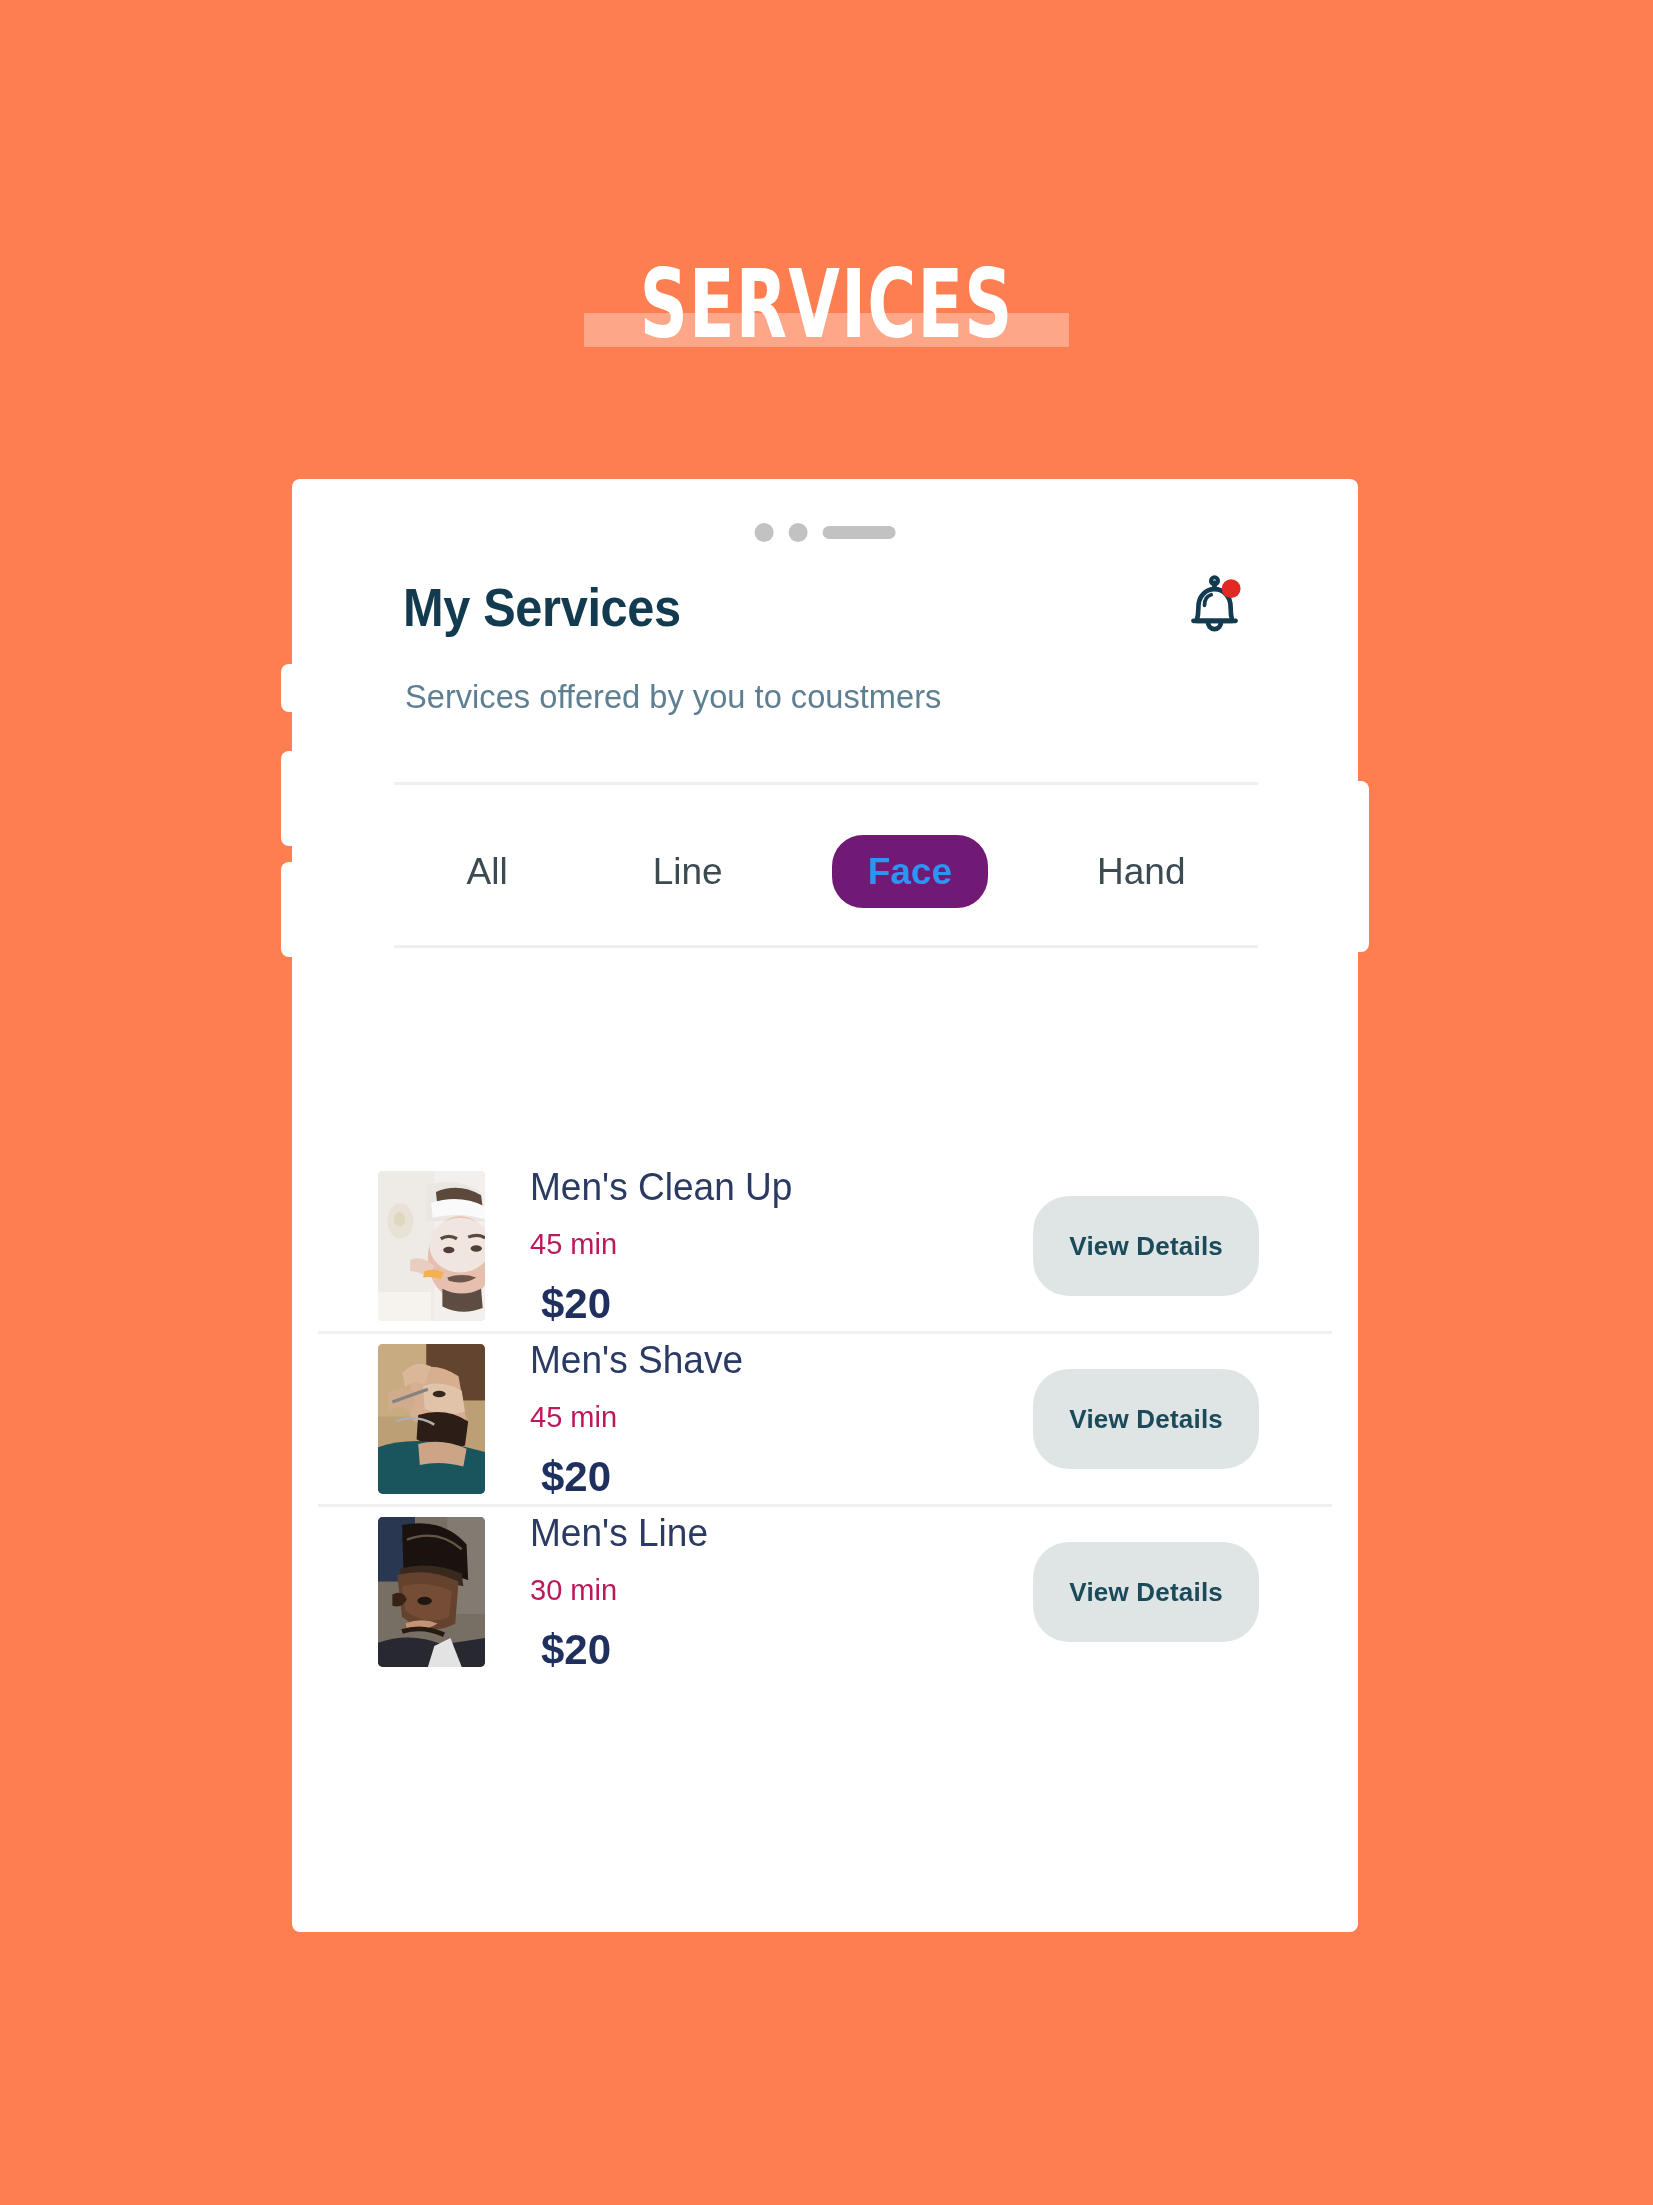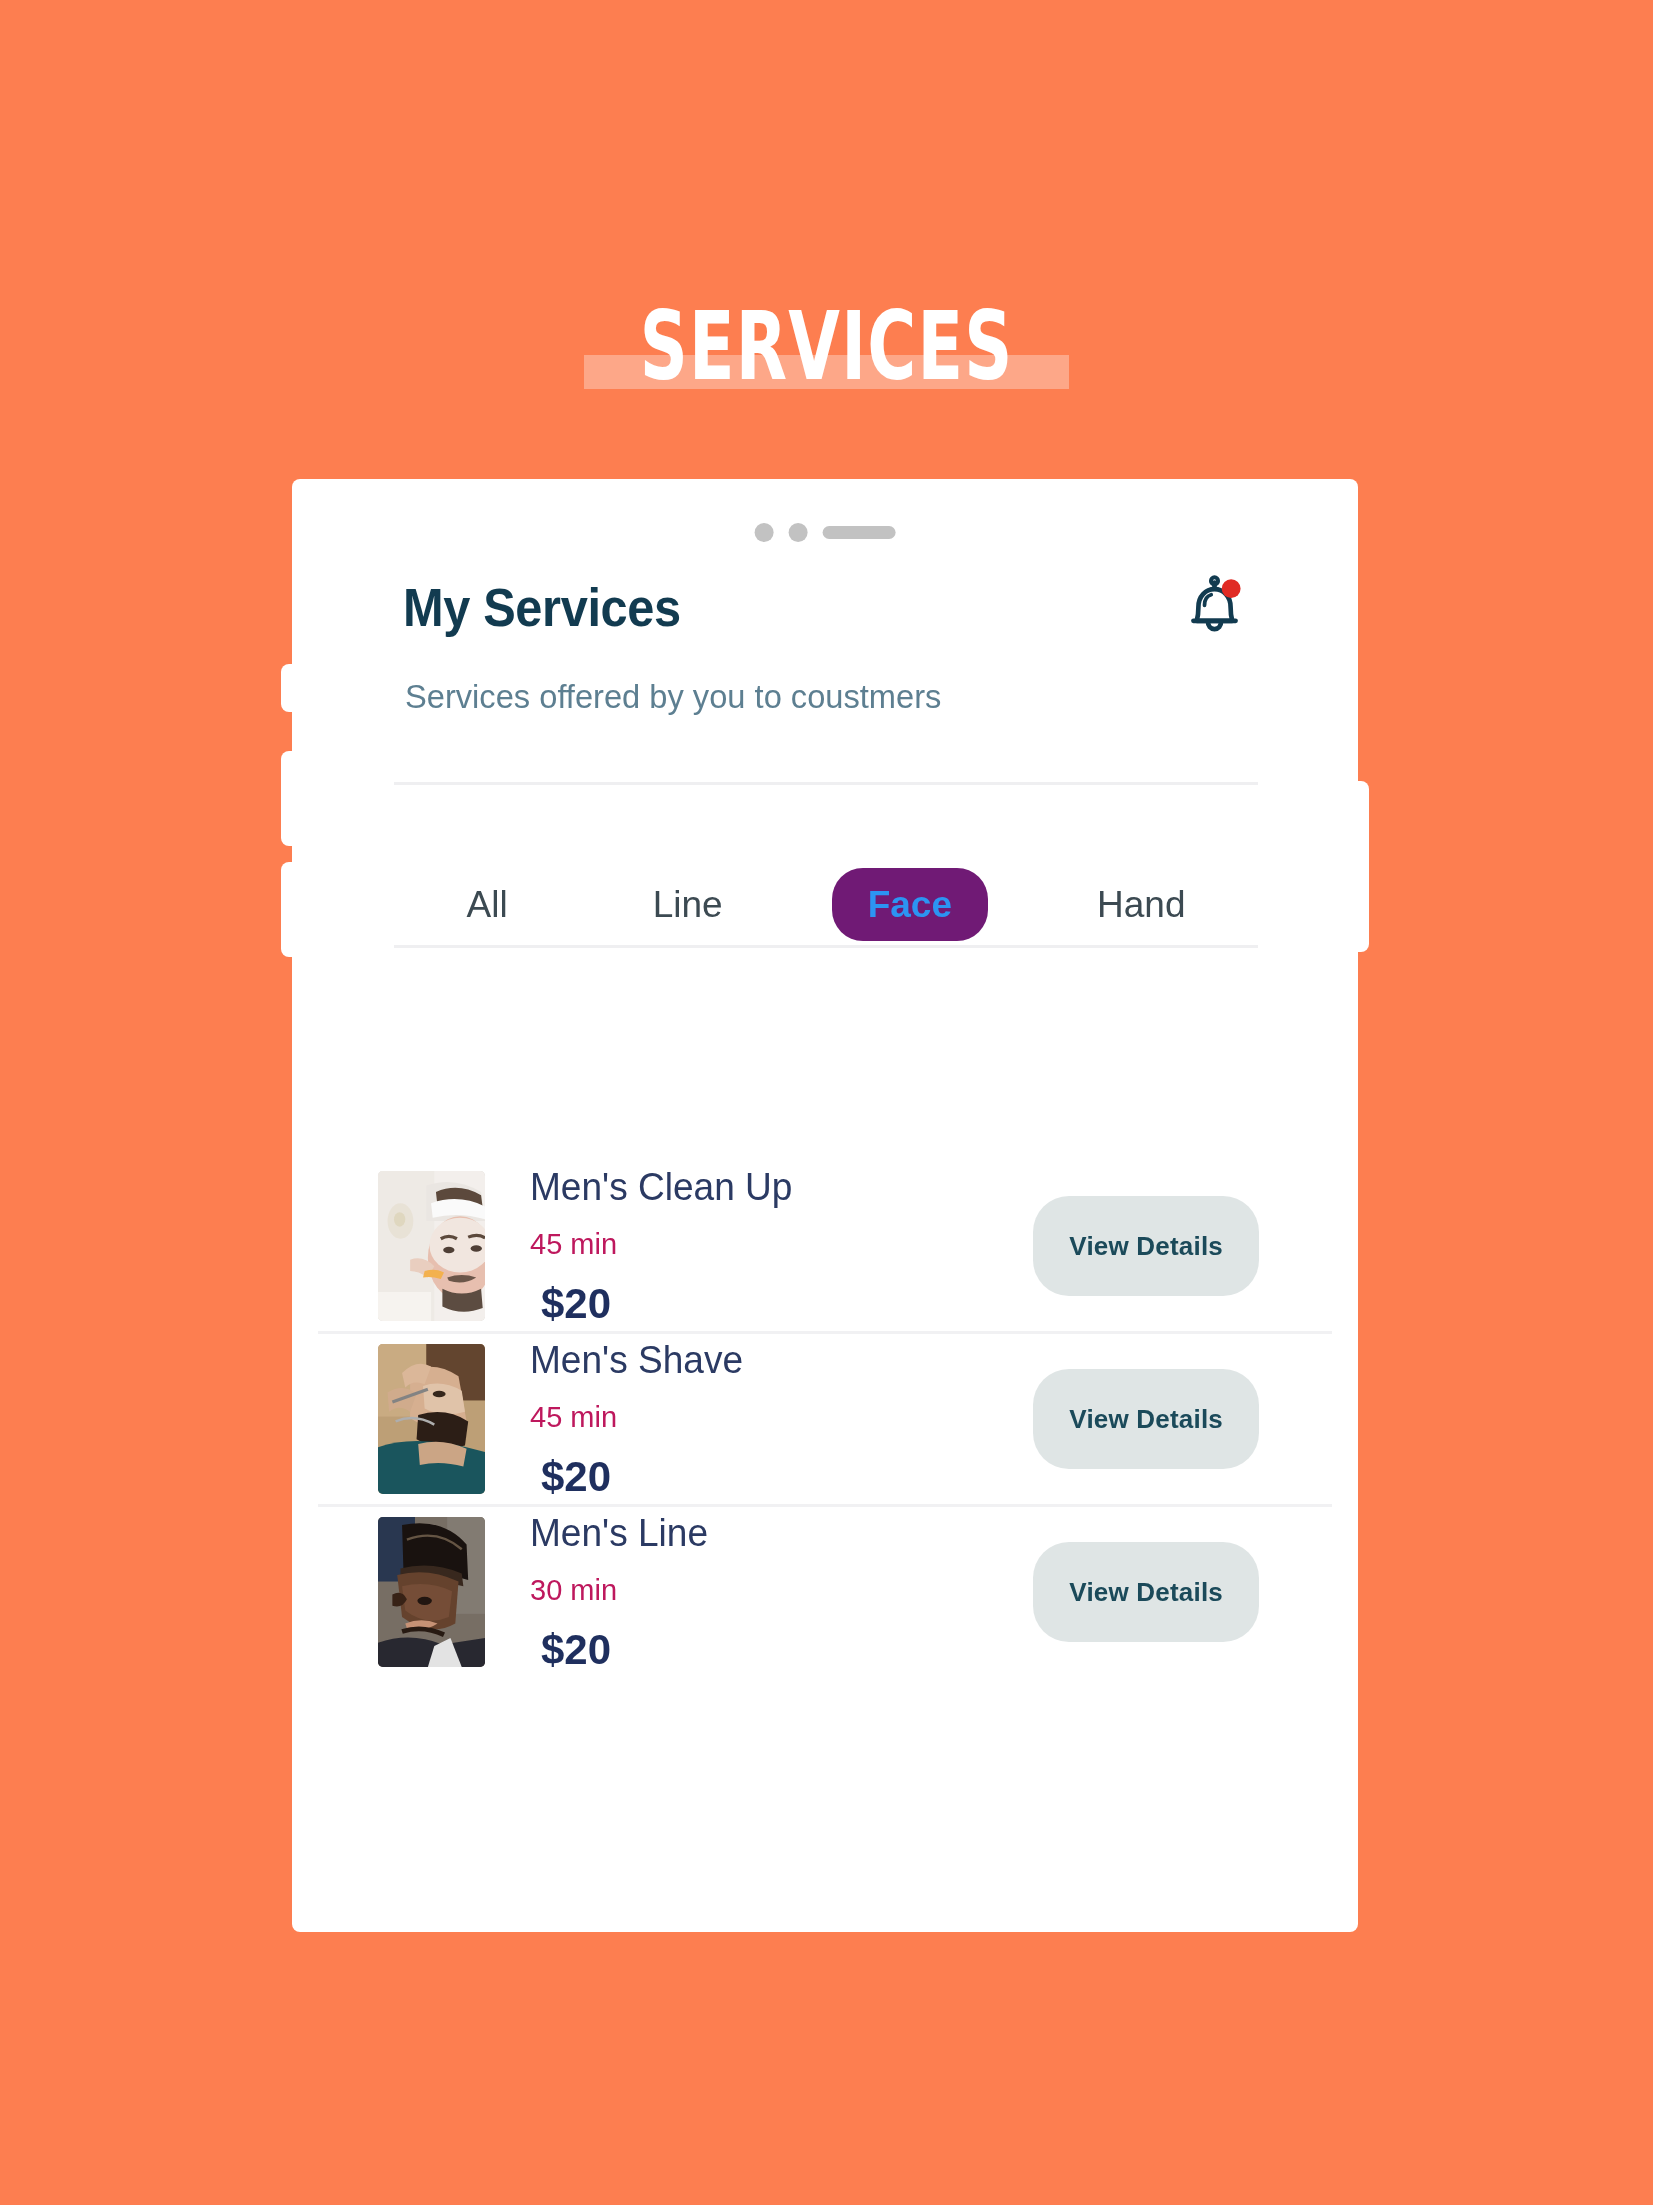--- a/index.html
+++ b/index.html
@@ -16,21 +16,21 @@
   }
 
   
   .page-title-wrap {
     position: absolute;
     left: 0;
     top: 257px;
     width: 1653px;
     height: 137px;
     display: flex;
-    align-items: flex-end;
+    align-items: flex-start;
     justify-content: center;
   }
   .page-title-inner {
     position: relative;
     display: inline-block;
     padding: 0 4.8px;
   }
   .page-title-highlight {
     position: absolute;
     left: 1.6px;
@@ -168,21 +168,21 @@
     height: 3.2px;
     background: #EFEFF1;
   }
   .tabs {
     position: absolute;
     left: 102px;
     right: 100px;
     top: 323px;
     height: 139px;
     display: flex;
-    align-items: flex-end;
+    align-items: center;
     justify-content: space-around;
   }
   .tab {
     font-size: 37px;
     color: #3C4A52;
     padding: 18px 36px;
     border-radius: 31px;
     line-height: 1;
     white-space: nowrap;
   }

